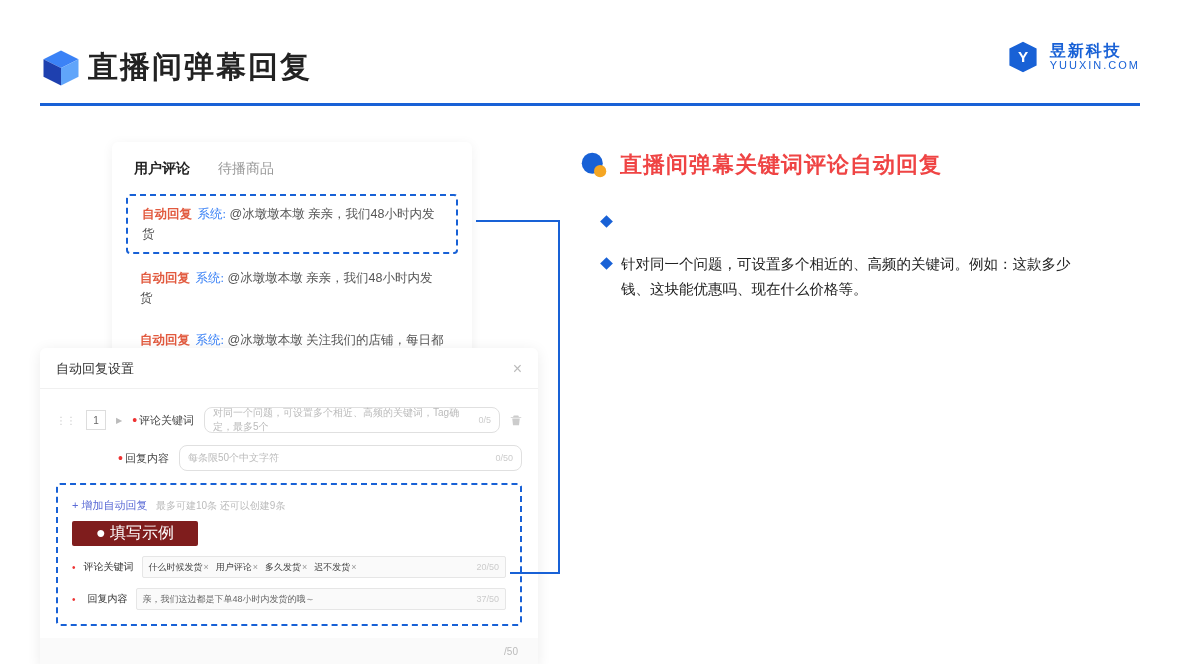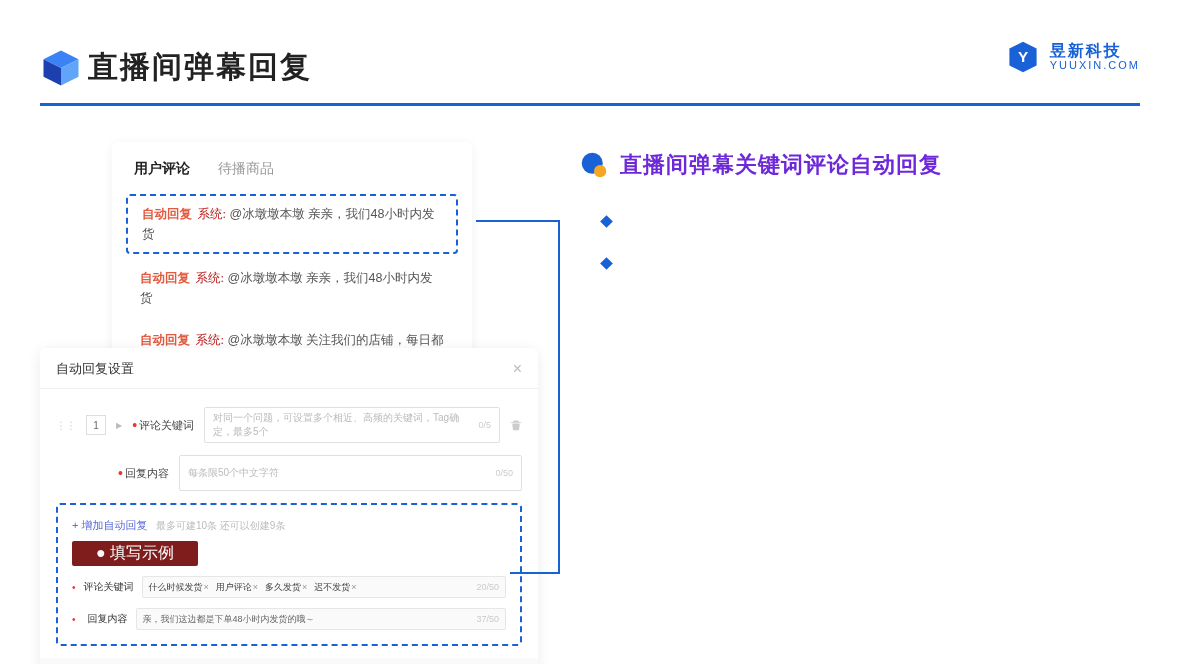--- a/index.html
+++ b/index.html
@@ -23,35 +23,35 @@
 .right-col { flex: 1; padding-top: 8px; }
 
 
 .card-comments { width: 360px; margin-left: 72px; background: #fff; border-radius: 6px; box-shadow: 0 2px 12px rgba(0,0,0,0.06); padding: 18px 0 28px 0; position: relative; z-index: 1; }
 .tabs { display: flex; gap: 28px; padding: 0 22px 10px 22px; font-size: 14px; }
 .tab { color: #999; }
 .tab.active { color: #222; font-weight: bold; }
 .comment-row { padding: 8px 14px; margin: 6px 14px; font-size: 12.5px; color: #555; line-height: 1.6; }
 .comment-row.hl { border: 2px dashed #1861d6; border-radius: 4px; }
 .tag-auto { color: #e25a3f; font-weight: bold; margin-right: 2px; }
-.gray { color: #b91c1c; font-family: Liberation Serif, serif; }
+.gray { color: #3b82f6; font-family: Liberation Serif, serif; }
 
 
 .card-settings { width: 498px; background: #fff; border-radius: 6px; box-shadow: 0 2px 14px rgba(0,0,0,0.08); position: absolute; top: 206px; left: 0; z-index: 2; }
 .card-settings-hd { display: flex; justify-content: space-between; align-items: center; padding: 12px 16px 10px 16px; border-bottom: 1px solid #f0f0f0; }
 .card-settings-hd .t { font-size: 13px; color: #333; font-weight: 500; }
 .close-x { color: #bbb; font-size: 16px; cursor: pointer; }
 .settings-body { padding: 18px 16px 12px 16px; }
 
 
 .form-row { display: flex; align-items: center; gap: 10px; margin-bottom: 12px; font-size: 11px; }
 .row-num { width: 20px; height: 20px; border: 1px solid #ddd; display: flex; align-items: center; justify-content: center; font-size: 10px; color: #666; background: #fff; }
 .label { color: #444; min-width: 48px; text-align: right; }
 .red-star::before { content: "•"; color: #e33; font-size: 14px; margin-right: 2px; vertical-align: -1px; }
-.input-box { flex: 1; height: 36px; border: 1px solid #e0e0e0; border-radius: 2px; display: flex; align-items: center; padding: 0 8px; font-size: 10px; color: #bbb; justify-content: space-between; background: #fff; }
+.input-box { flex: 1; height: 26px; border: 1px solid #e0e0e0; border-radius: 8px; display: flex; align-items: center; padding: 0 8px; font-size: 10px; color: #bbb; justify-content: space-between; background: #fff; }
 .counter { color: #ccc; font-size: 9px; }
 .trash-ic { width: 12px; height: 14px; color: #bbb; }
 
 
 .dashed-block { border: 2px dashed #1861d6; border-radius: 4px; padding: 10px 14px 14px 14px; margin-top: 6px; }
 .add-link { color: #5b6bd6; font-size: 11px; }
 .add-hint { color: #bbb; font-size: 10px; margin-left: 4px; }
 .badge-purple { display: inline-block; background: #7f1d1d; color: #fff; font-size: 16px; padding: 2px 24px; border-radius: 2px; margin-top: 8px; }
 .ex-row { display: flex; align-items: center; gap: 8px; margin-top: 10px; font-size: 10px; }
 .ex-label { color: #333; min-width: 44px; text-align: right; }
@@ -64,21 +64,21 @@
 
 
 .connector { position: absolute; z-index: 3; pointer-events: none; }
 .conn-h1 { top: 78px; left: 436px; width: 84px; height: 0; border-top: 2px solid #1861d6; }
 .conn-v { top: 78px; left: 518px; width: 0; height: 352px; border-left: 2px solid #1861d6; }
 .conn-h2 { top: 430px; left: 470px; width: 50px; height: 0; border-top: 2px solid #1861d6; }
 
 
 .sub-head { display: flex; align-items: center; gap: 12px; margin-bottom: 30px; }
 .bubble-icon { width: 28px; height: 28px; position: relative; }
-.sub-title { font-size: 22px; color: #6d28d9; font-weight: bold; letter-spacing: 1px; }
+.sub-title { font-size: 22px; color: #ef4444; font-weight: bold; letter-spacing: 1px; }
 .bullet-list { padding-left: 22px; }
 .bullet-item { display: flex; gap: 10px; margin-bottom: 26px; }
 .diamond { width: 9px; height: 9px; background: #1861d6; transform: rotate(45deg); margin-top: 7px; flex-shrink: 0; }
 .bullet-text { font-size: 14.5px; color: #222; line-height: 1.75; max-width: 450px; }
 </style>
 </head>
 <body>
 
 <div class="header">
   <div class="header-left">
@@ -209,16 +209,17 @@
         </svg>
       </span>
       <h2 class="sub-title">直播间弹幕关键词评论自动回复</h2>
     </div>
     <div class="bullet-list">
       <div class="bullet-item">
         <span class="diamond"></span>
       </div>
       <div class="bullet-item">
         <span class="diamond"></span>
+        <span class="bullet-text">针对同一个问题，可设置多个相近的、高频的关键词。例如：这款多少钱、这块能优惠吗、现在什么价格等。</span>
       </div>
     </div>
   </div>
 </div>
 
 </body></html>

